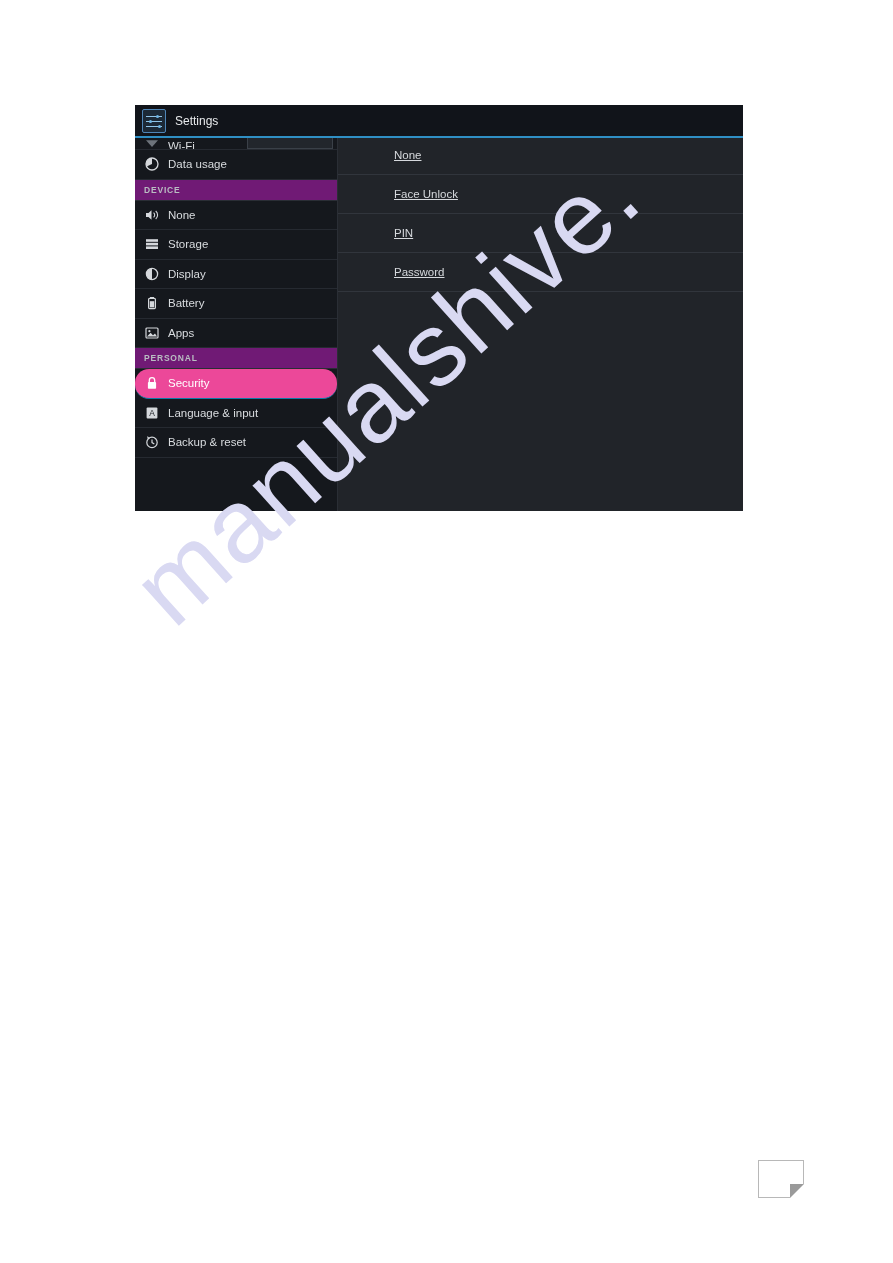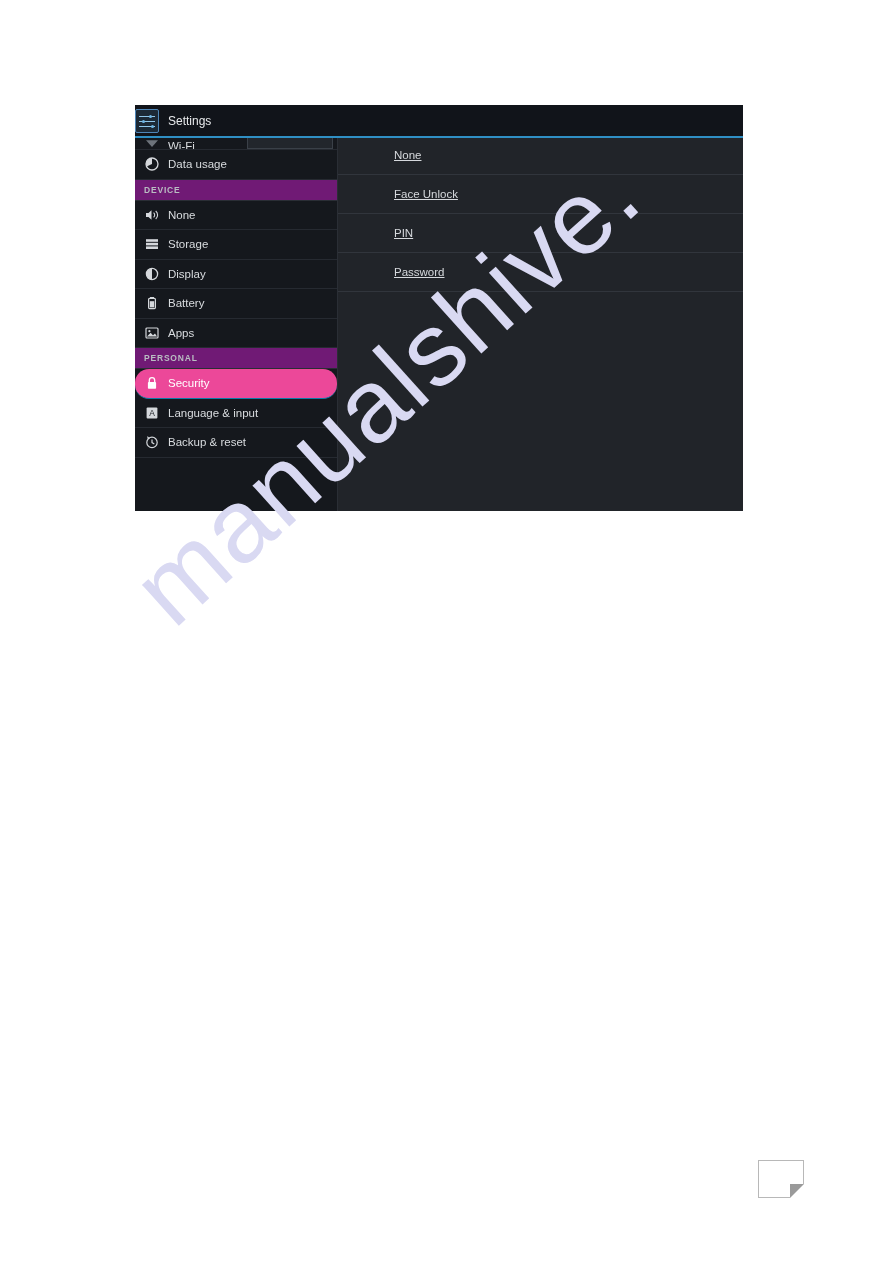--- a/index.html
+++ b/index.html
@@ -81,20 +81,21 @@
     z-index: 2;
   }
 
   
   .titlebar {
     position: relative;
     height: 31px;
     background: #11141a;
     display: flex;
     align-items: center;
+    padding-left: 7px;
     box-sizing: border-box;
   }
   .titlebar .app-icon {
     width: 22px;
     height: 22px;
     border: 1px solid #4f86b8;
     border-radius: 2px;
     background: #1c2936;
     position: relative;
     flex: none;

